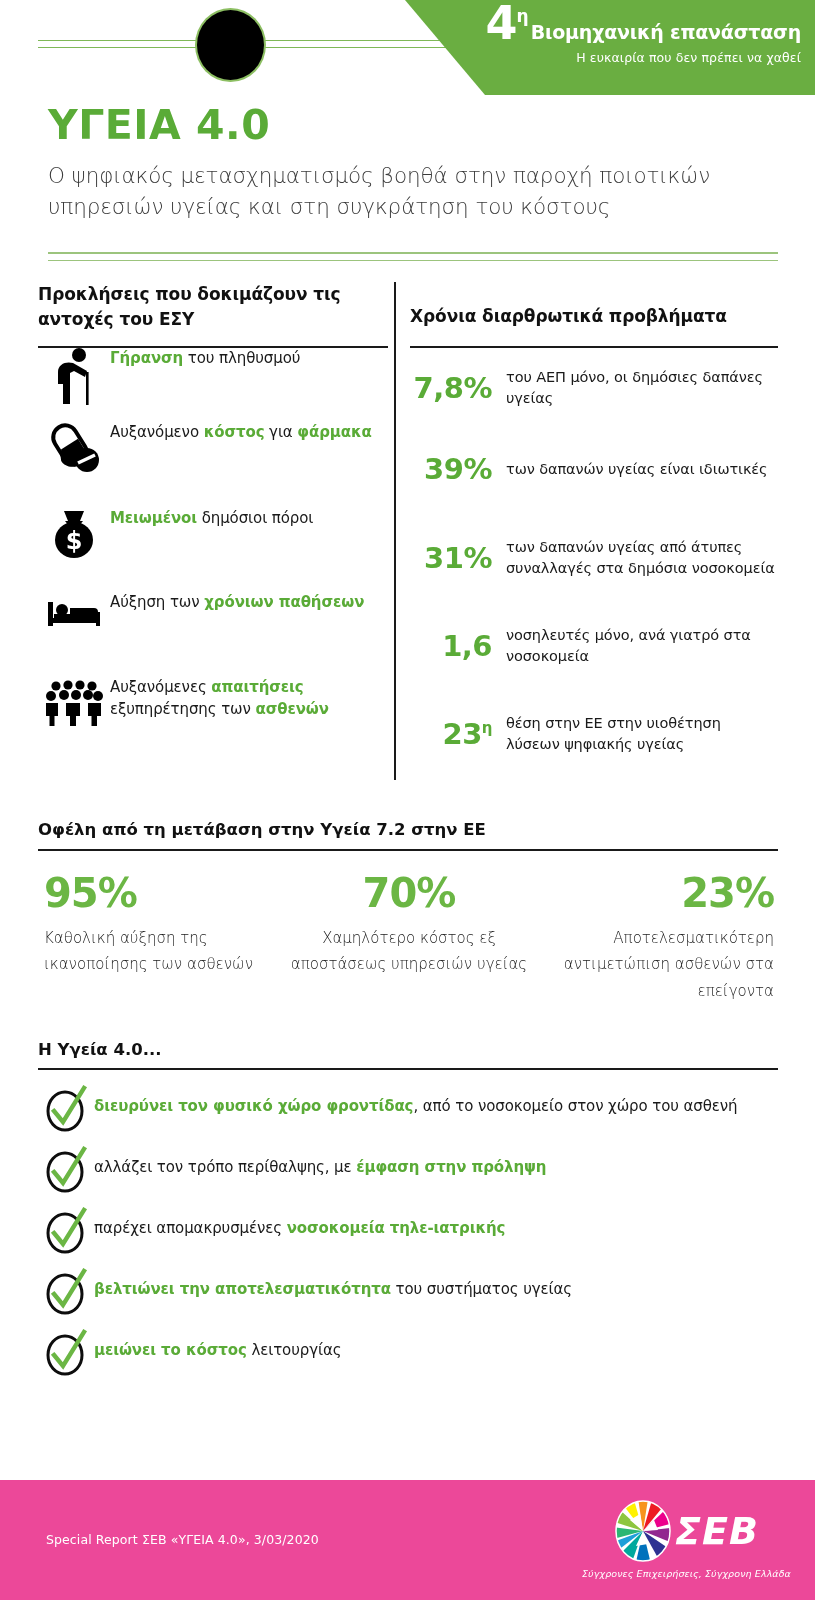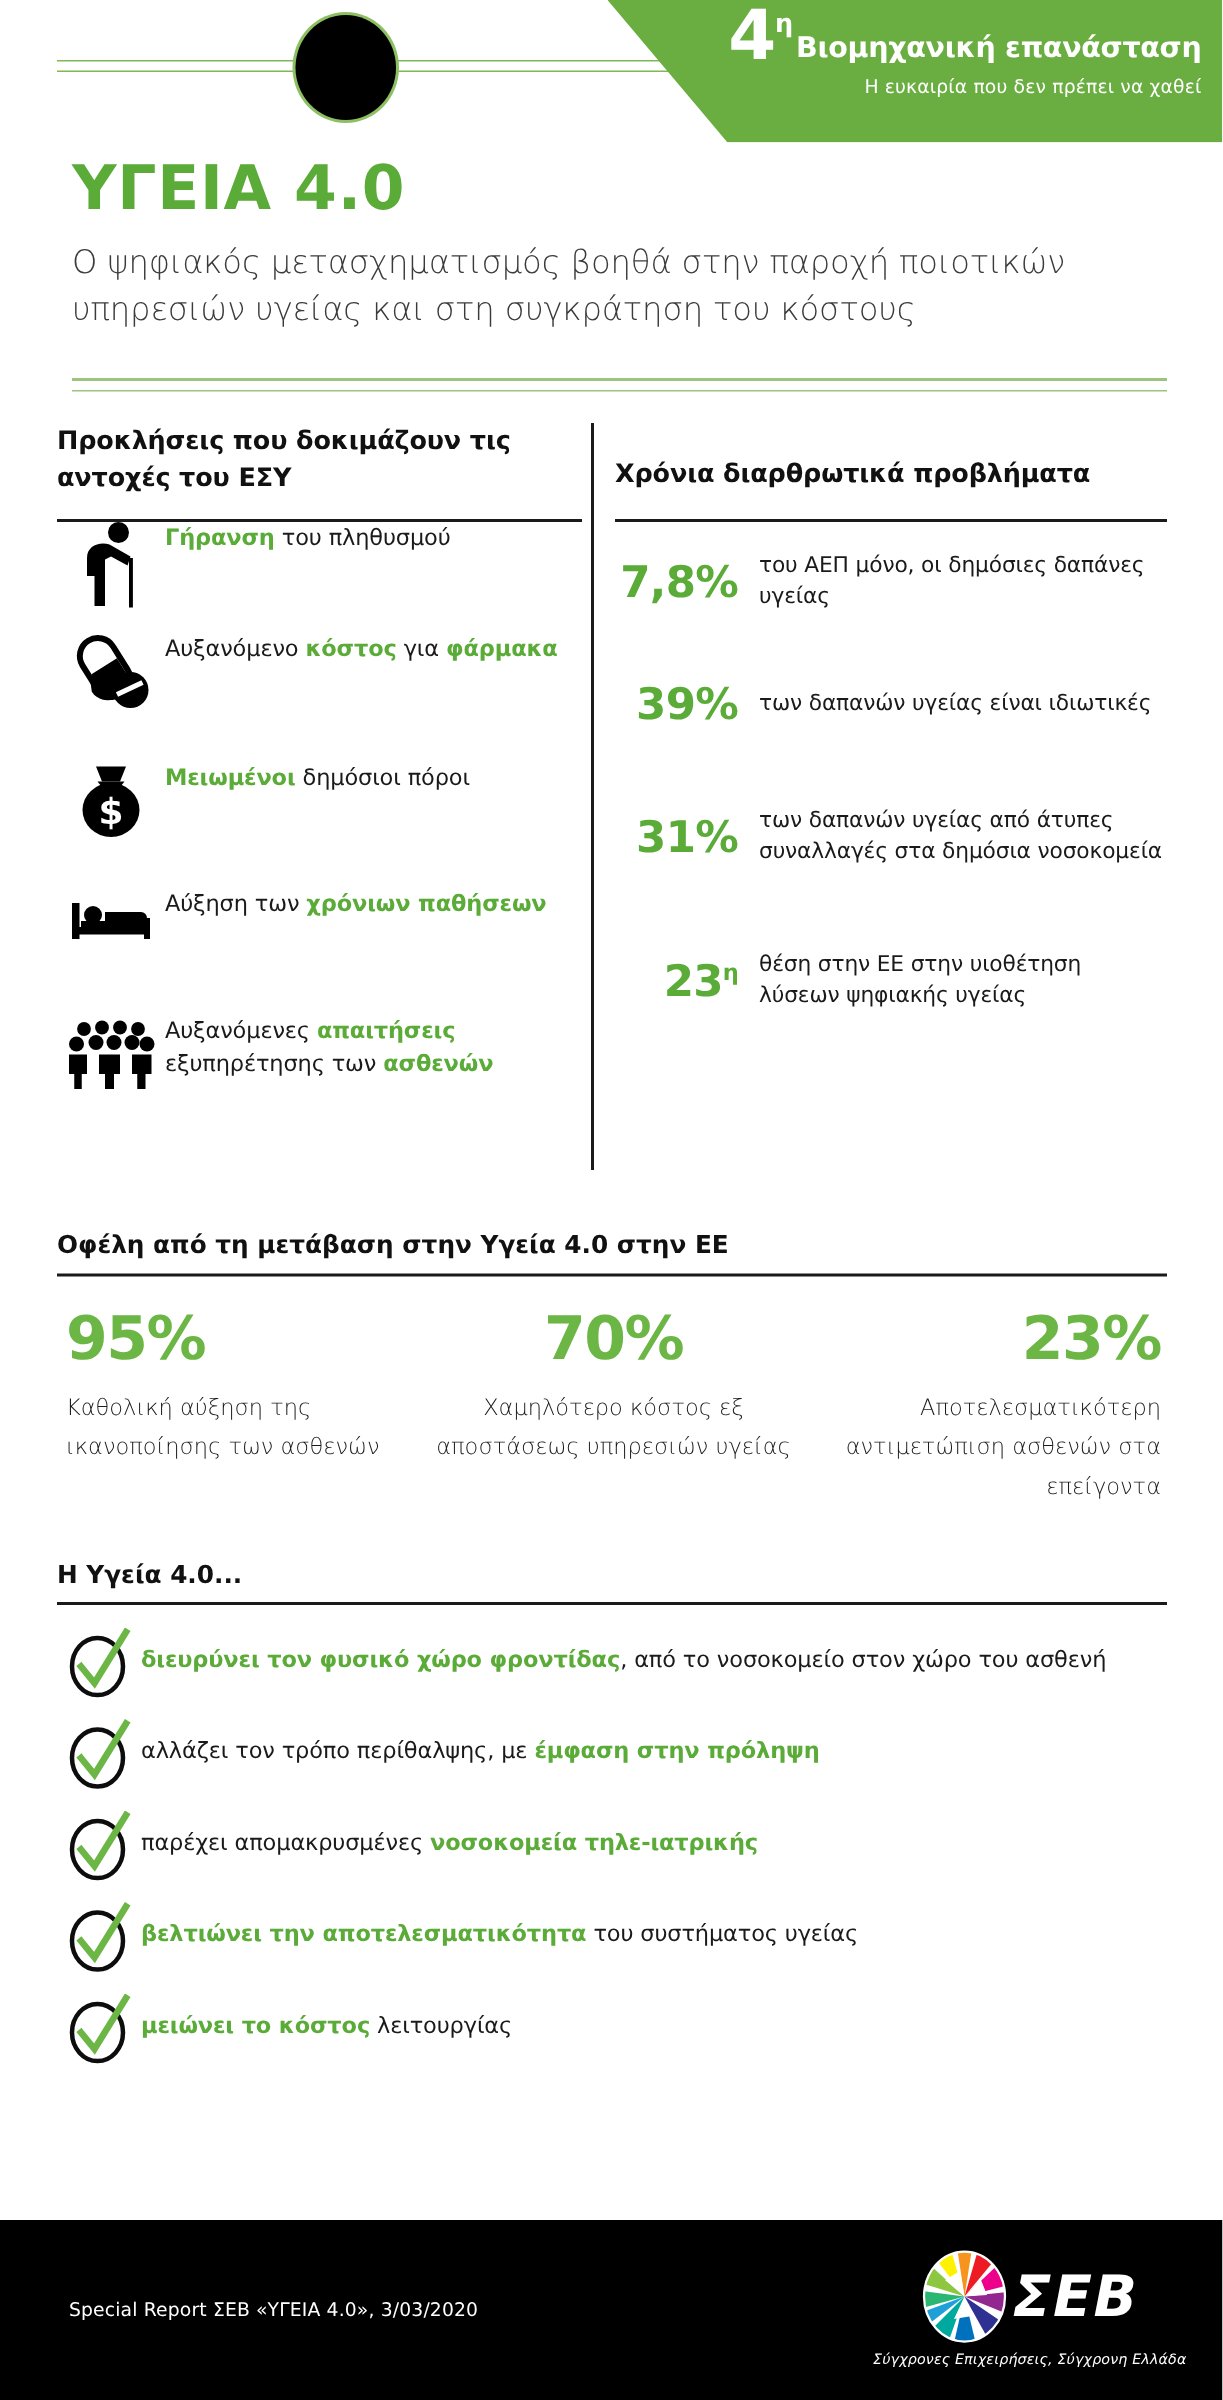--- a/index.html
+++ b/index.html
@@ -97,21 +97,21 @@
   
   .checklist { position:absolute; left:38px; top:1040px; width:740px; }
   .ck-head { font-size:16.5px; font-weight:bold; color:#111111; }
   .ck-rule { height:2px; background:#1a1a1a; margin-top:9px; }
   .ck-item { display:flex; align-items:flex-start; margin-top:17px; }
   .ck-ico { flex:0 0 56px; width:56px; height:44px; position:relative; }
   .ck-ico svg { position:absolute; left:6px; top:-2px; }
   .ck-txt { font-size:15px; line-height:1.5; color:#1a1a1a; padding-top:8px; letter-spacing:-0.1px; }
 
   
-  .footer { position:absolute; left:0; bottom:0; width:815px; height:120px; background:#000000; }
+  .footer { position:absolute; left:0; bottom:0; width:815px; height:120px; background:#ec4899; }
   .footer-note {
     position:absolute; left:46px; top:52px;
     color:#ffffff; font-size:12.5px; letter-spacing:0.1px;
   }
   .logo-wrap { position:absolute; right:24px; top:20px; display:flex; flex-direction:column; align-items:center; }
   .logo-row { display:flex; align-items:center; }
   .logo-mark { width:58px; height:62px; }
   .logo-text { color:#ffffff; font-size:38px; font-weight:bold; font-style:italic; letter-spacing:1px; margin-left:3px; line-height:1; }
   .logo-tag { color:#ffffff; font-size:9.5px; margin-top:6px; font-style:italic; letter-spacing:0.1px; }
 </style>
@@ -232,30 +232,34 @@
           <span class="prow-txt">του ΑΕΠ μόνο, οι δημόσιες δαπάνες υγείας</span>
         </div>
         <div class="prow" style="height: 82px;">
           <span class="prow-num">39%</span>
           <span class="prow-txt">των δαπανών υγείας είναι ιδιωτικές</span>
         </div>
         <div class="prow" style="height: 96px;">
           <span class="prow-num">31%</span>
           <span class="prow-txt">των δαπανών υγείας από άτυπες συναλλαγές στα δημόσια νοσοκομεία</span>
         </div>
+        <div class="prow" style="height: 80px;">
+          <span class="prow-num">1,6</span>
+          <span class="prow-txt">νοσηλευτές μόνο, ανά γιατρό στα νοσοκομεία</span>
+        </div>
         <div class="prow" style="height: 96px;">
           <span class="prow-num">23<sup>η</sup></span>
           <span class="prow-txt">θέση στην ΕΕ στην υιοθέτηση λύσεων ψηφιακής υγείας</span>
         </div>
       </div>
   </div>
 </div>
 
 <div class="benefits">
-  <div class="ben-head">Οφέλη από τη μετάβαση στην Υγεία 4.0 στην ΕΕ</div>
+  <div class="ben-head">Οφέλη από τη μετάβαση στην Υγεία 7.2 στην ΕΕ</div>
   <div class="ben-rule"></div>
   <div class="ben-grid" id="benefits-grid">
       <div class="ben-cell c0">
         <div class="ben-pct">95%</div>
         <div class="ben-desc">Καθολική αύξηση της ικανοποίησης των ασθενών</div>
       </div>
       <div class="ben-cell c1">
         <div class="ben-pct">70%</div>
         <div class="ben-desc">Χαμηλότερο κόστος εξ αποστάσεως υπηρεσιών υγείας</div>
       </div>

